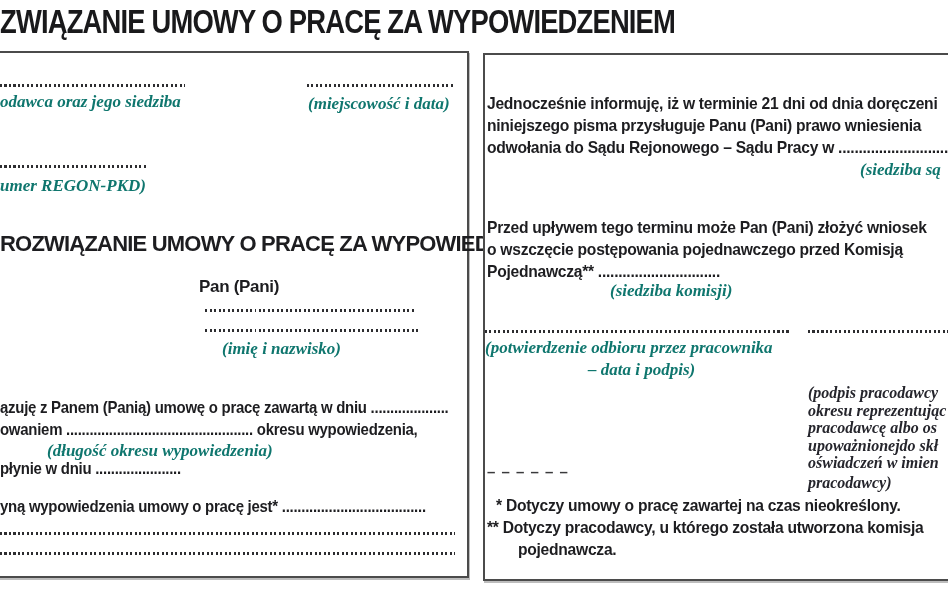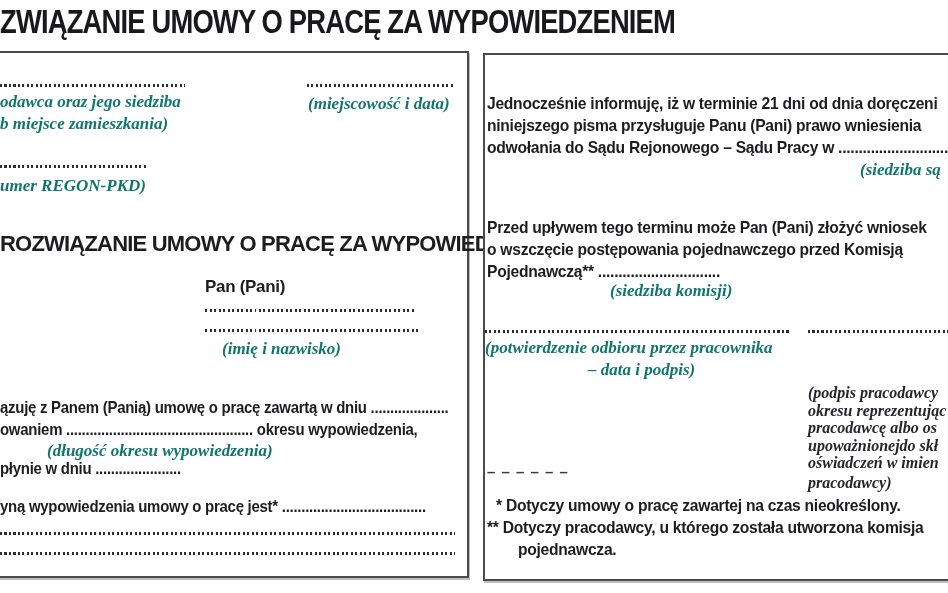--- a/index.html
+++ b/index.html
@@ -31,29 +31,28 @@
 <div class="page">
 
   <div class="abs title" style="left:0;top:3px;">ZWIĄZANIE UMOWY O PRACĘ ZA WYPOWIEDZENIEM</div>
 
   <div class="box" style="left:-12px;top:51px;width:477px;height:523px;">
 
     <div class="dotline" style="left:10px;top:31px;width:185px;"></div>
     <div class="dotline" style="left:317px;top:31px;width:148px;"></div>
 
     <div class="abs ser" style="left:10px;top:39px;">odawca oraz jego siedziba</div>
-    <div class="abs ser" style="left:10px;top:61px;">b miejsce zamieszkania)</div>
     <div class="abs ser" style="left:318px;top:41px;">(miejscowość i data)</div>
 
     <div class="dotline" style="left:10px;top:112px;width:148px;"></div>
     <div class="abs ser" style="left:10px;top:123px;">umer REGON-PKD)</div>
 
     <div class="abs boxheading" style="left:10px;top:178px;">ROZWIĄZANIE UMOWY O PRACĘ ZA WYPOWIEDZENIEM</div>
 
-    <div class="abs sans" style="left:215px;top:224px;">Pan (Pani)</div>
+    <div class="abs sans" style="left:209px;top:224px;">Pan (Pani)</div>
 
     <div class="dotline" style="left:215px;top:256px;width:210px;"></div>
     <div class="dotline" style="left:215px;top:276px;width:215px;"></div>
     <div class="abs ser" style="left:232px;top:286px;">(imię i nazwisko)</div>
 
     <div class="abs sans cx88" style="left:10px;top:345px;">ązuję z Panem (Panią) umowę o pracę zawartą w dniu ....................</div>
     <div class="abs sans cx88" style="left:10px;top:367px;">owaniem ................................................ okresu wypowiedzenia,</div>
     <div class="abs ser" style="left:57px;top:388px;">(długość okresu wypowiedzenia)</div>
     <div class="abs sans cx88" style="left:10px;top:406px;">płynie w dniu ......................</div>
 

